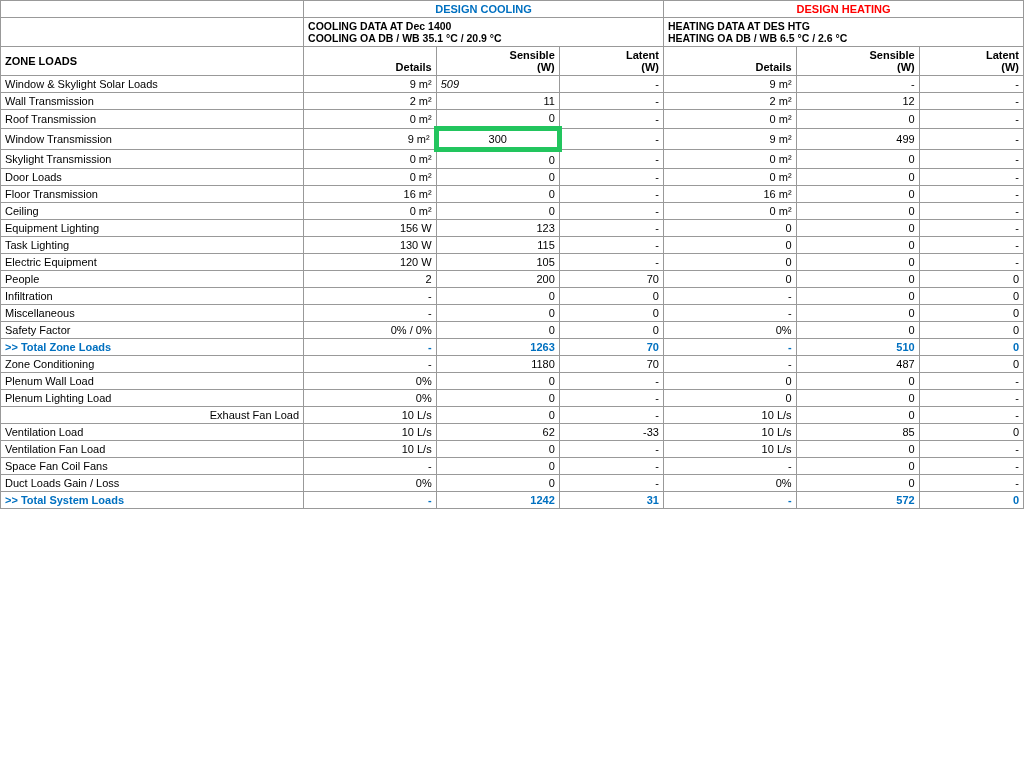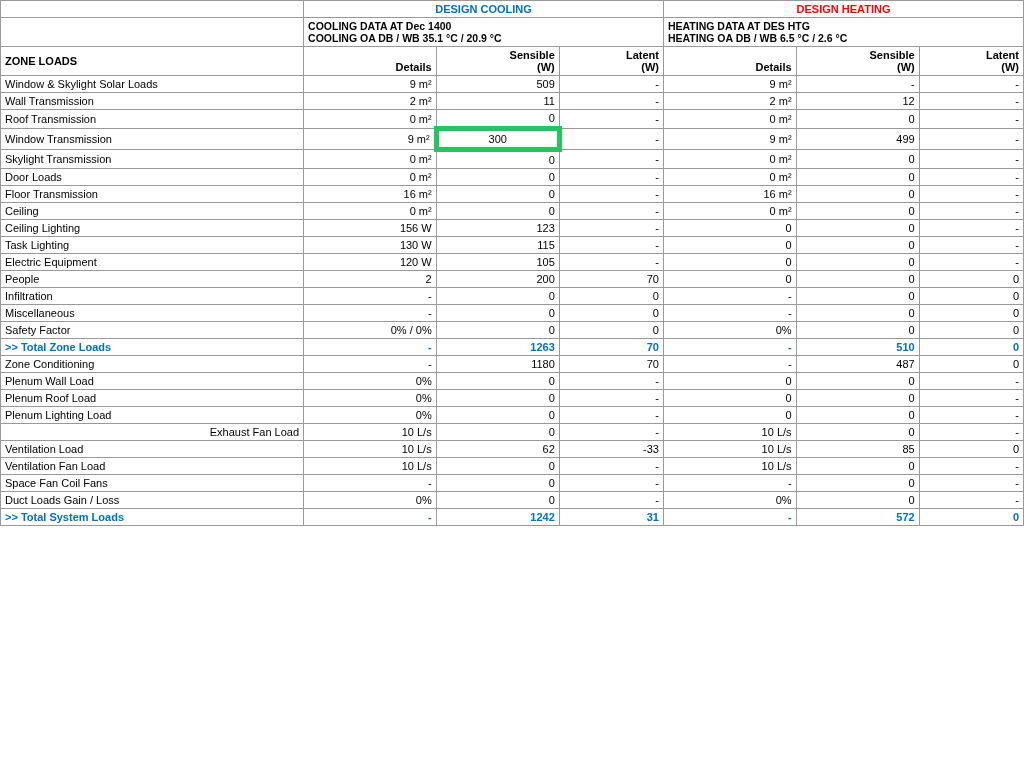--- a/index.html
+++ b/index.html
@@ -54,21 +54,21 @@
         <td class="sub-header right-cell" style="border:1px solid #999;">Latent<br>(W)</td>
         <td class="sub-header right-cell" style="border:1px solid #999;">Details</td>
         <td class="sub-header right-cell" style="border:1px solid #999;">Sensible<br>(W)</td>
         <td class="sub-header right-cell" style="border:1px solid #999;">Latent<br>(W)</td>
       </tr>
     </thead>
     <tbody id="zone-rows">
     <tr>
     <td style="border:1px solid #999; text-align:left;">Window &amp; Skylight Solar Loads</td>
     <td style="border:1px solid #999; text-align:right;">9 m²</td>
-    <td style="border:1px solid #999; text-align:right;">509</td>
+    <td style="border:1px solid #999; text-align:left;font-style:italic;">509</td>
     <td style="border:1px solid #999; text-align:right;">-</td>
     <td style="border:1px solid #999; text-align:right;">9 m²</td>
     <td style="border:1px solid #999; text-align:right;">-</td>
     <td style="border:1px solid #999; text-align:right;">-</td>
   </tr>
         <tr>
     <td style="border:1px solid #999; text-align:left;">Wall Transmission</td>
     <td style="border:1px solid #999; text-align:right;">2 m²</td>
     <td style="border:1px solid #999; text-align:right;">11</td>
     <td style="border:1px solid #999; text-align:right;">-</td>
@@ -124,21 +124,21 @@
         <tr>
     <td style="border:1px solid #999; text-align:left;">Ceiling</td>
     <td style="border:1px solid #999; text-align:right;">0 m²</td>
     <td style="border:1px solid #999; text-align:right;">0</td>
     <td style="border:1px solid #999; text-align:right;">-</td>
     <td style="border:1px solid #999; text-align:right;">0 m²</td>
     <td style="border:1px solid #999; text-align:right;">0</td>
     <td style="border:1px solid #999; text-align:right;">-</td>
   </tr>
         <tr>
-    <td style="border:1px solid #999; text-align:left;">Ceiling Lighting</td>
+    <td style="border:1px solid #999; text-align:left;">Equipment Lighting</td>
     <td style="border:1px solid #999; text-align:right;">156 W</td>
     <td style="border:1px solid #999; text-align:right;">123</td>
     <td style="border:1px solid #999; text-align:right;">-</td>
     <td style="border:1px solid #999; text-align:right;">0</td>
     <td style="border:1px solid #999; text-align:right;">0</td>
     <td style="border:1px solid #999; text-align:right;">-</td>
   </tr>
         <tr>
     <td style="border:1px solid #999; text-align:left;">Task Lighting</td>
     <td style="border:1px solid #999; text-align:right;">130 W</td>
@@ -218,29 +218,20 @@
         <tr>
     <td style="border:1px solid #999; text-align:left;">Plenum Wall Load</td>
     <td style="border:1px solid #999; text-align:right;">0%</td>
     <td style="border:1px solid #999; text-align:right;">0</td>
     <td style="border:1px solid #999; text-align:right;">-</td>
     <td style="border:1px solid #999; text-align:right;">0</td>
     <td style="border:1px solid #999; text-align:right;">0</td>
     <td style="border:1px solid #999; text-align:right;">-</td>
   </tr>
         <tr>
-    <td style="border:1px solid #999; text-align:left;">Plenum Roof Load</td>
-    <td style="border:1px solid #999; text-align:right;">0%</td>
-    <td style="border:1px solid #999; text-align:right;">0</td>
-    <td style="border:1px solid #999; text-align:right;">-</td>
-    <td style="border:1px solid #999; text-align:right;">0</td>
-    <td style="border:1px solid #999; text-align:right;">0</td>
-    <td style="border:1px solid #999; text-align:right;">-</td>
-  </tr>
-        <tr>
     <td style="border:1px solid #999; text-align:left;">Plenum Lighting Load</td>
     <td style="border:1px solid #999; text-align:right;">0%</td>
     <td style="border:1px solid #999; text-align:right;">0</td>
     <td style="border:1px solid #999; text-align:right;">-</td>
     <td style="border:1px solid #999; text-align:right;">0</td>
     <td style="border:1px solid #999; text-align:right;">0</td>
     <td style="border:1px solid #999; text-align:right;">-</td>
   </tr>
         <tr>
     <td style="border:1px solid #999; text-align:right;">Exhaust Fan Load</td>

